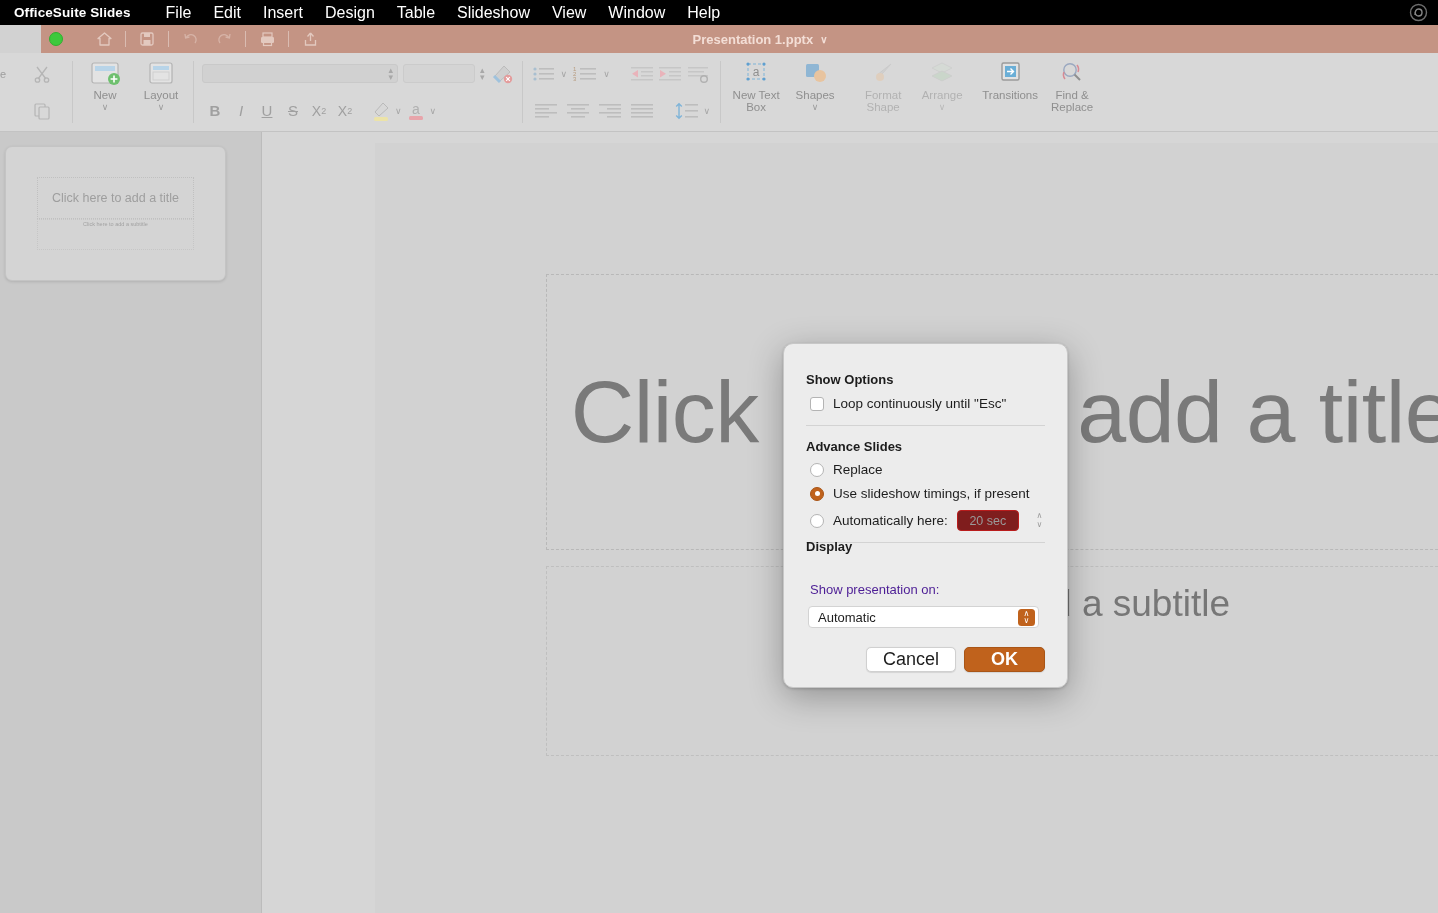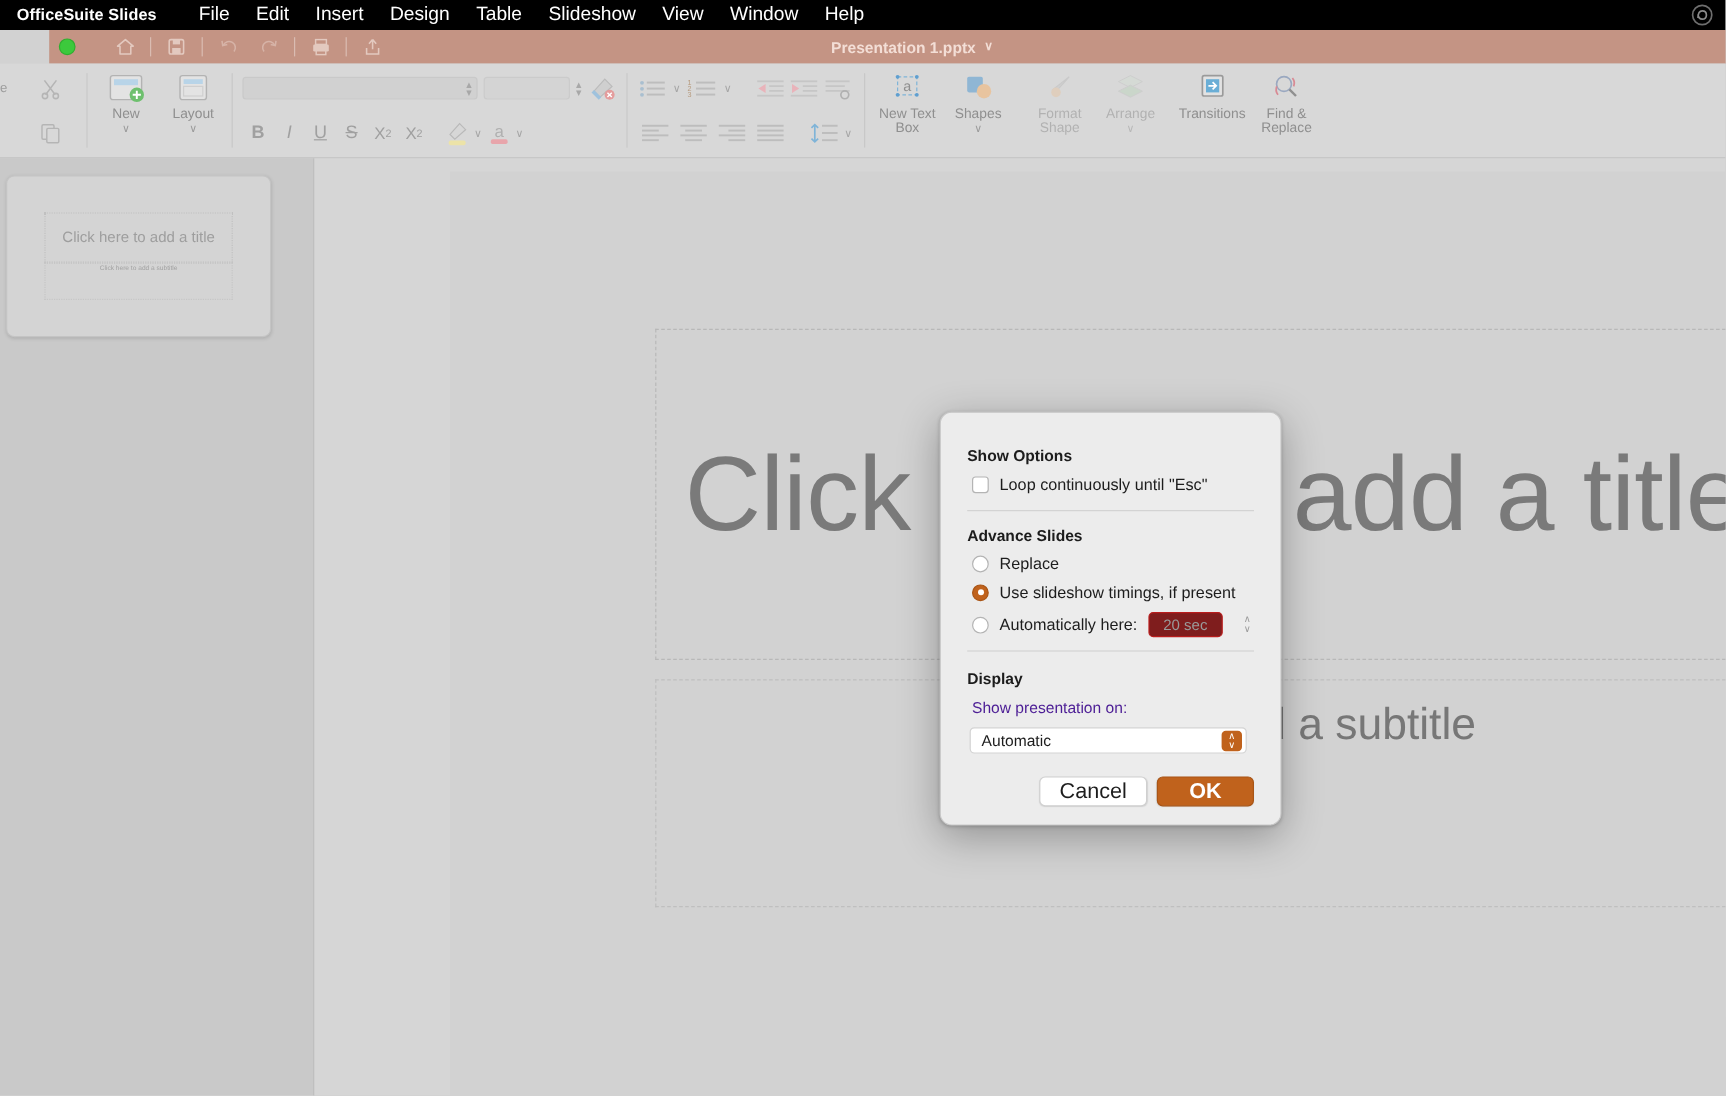--- a/index.html
+++ b/index.html
@@ -176,21 +176,21 @@
     display: flex; align-items: center; gap: 9px;
   }
   .hr {
     position: absolute; left: 22px; right: 22px; height: 1px; background: #d3d3d3;
   }
   .hr1 { top: 81px; }
   .sec-adv { position: absolute; left: 22px; top: 95px; }
   .row-man { position: absolute; left: 26px; top: 118px; display: flex; align-items: center; gap: 9px; }
   .row-tim { position: absolute; left: 26px; top: 142px; display: flex; align-items: center; gap: 9px; }
   .row-auto { position: absolute; left: 26px; top: 166px; display: flex; align-items: center; gap: 9px; }
-  .sec-disp { position: absolute; left: 22px; top: 214px; }
+  .sec-disp { position: absolute; left: 22px; top: 195px; }
   .row-showon { position: absolute; left: 26px; top: 238px; }
   .row-select { position: absolute; left: 24px; top: 262px; width: 231px; }
   .btn-row { position: absolute; right: 22px; top: 303px; display: flex; gap: 8px; }
 
   .chk {
     width: 14px; height: 14px; border-radius: 3px; background: #fff;
     border: 1px solid #b4b4b4; flex: none;
   }
   .rad {
     width: 14px; height: 14px; border-radius: 50%; background: #fff;

